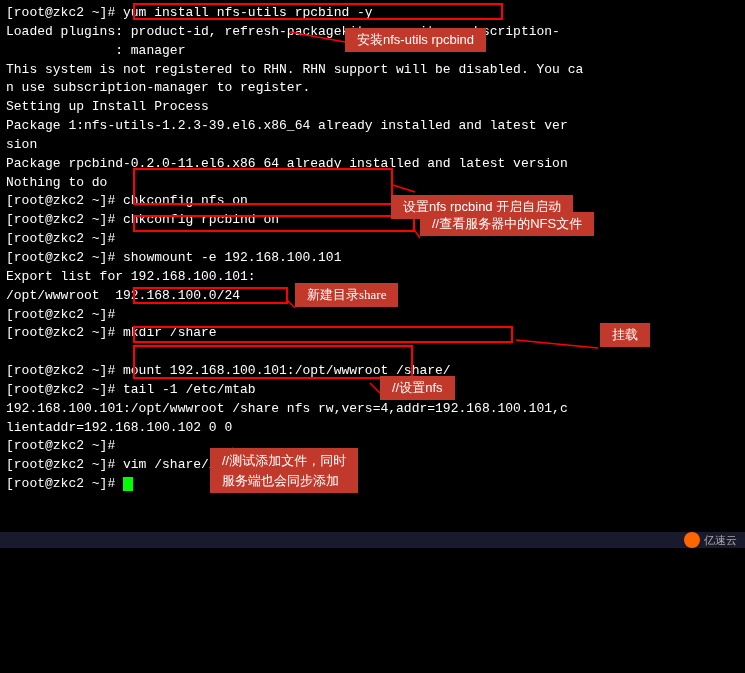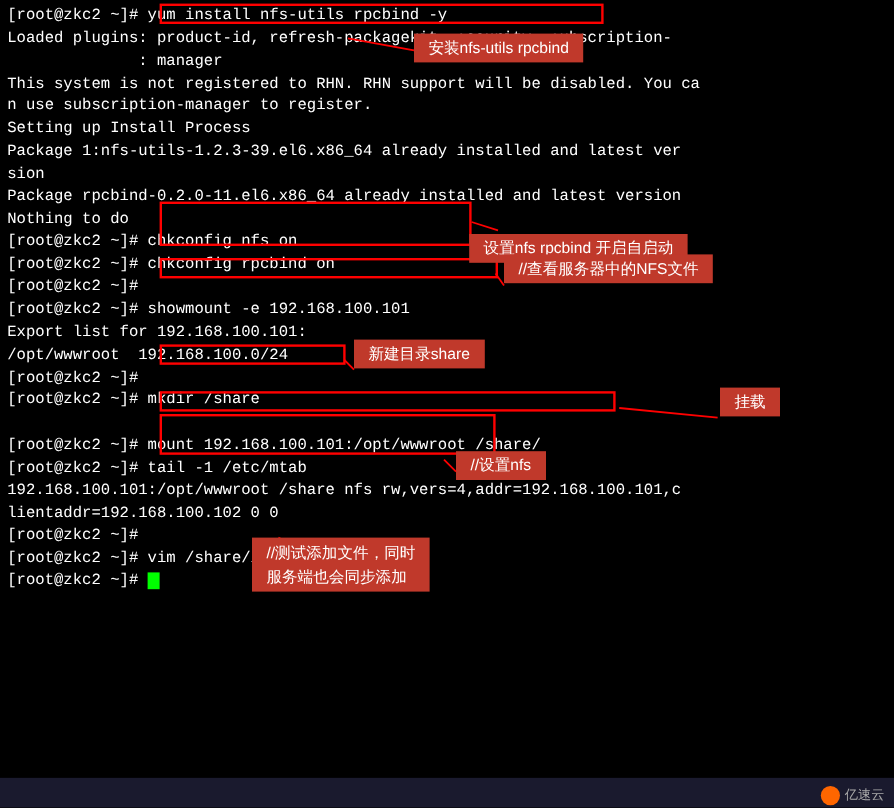--- a/index.html
+++ b/index.html
@@ -8,21 +8,21 @@
       height: 673px;
       background: #000;
       font-family: 'Courier New', Courier, monospace;
       font-size: 13px;
       color: #fff;
       overflow: hidden;
       position: relative;
     }
     .terminal {
       width: 745px;
-      height: 648px;
+      height: 532px;
       background: #000;
       padding: 4px 6px;
       position: relative;
       overflow: hidden;
     }
     .line {
       line-height: 1.45;
       white-space: pre;
       color: #fff;
     }
@@ -47,21 +47,21 @@
     }
     
     .highlight-box {
       position: absolute;
       border: 2px solid red;
       pointer-events: none;
       z-index: 5;
     }
     .footer {
       width: 745px;
-      height: 29px;
+      height: 16px;
       background: #1a1a2e;
       display: flex;
       align-items: center;
       justify-content: flex-end;
       padding-right: 8px;
       font-size: 11px;
       color: #aaa;
       font-family: 'Microsoft YaHei', sans-serif;
     }
     .footer-logo {
@@ -143,21 +143,21 @@
   <div class="highlight-box" style="top:345px; left:133px; width:280px; height:34px;"></div>
 
   <div class="annotation" style="top: 175px; left: 391px; margin-top: 20px;">
     设置nfs rpcbind 开启自启动
   </div>
 
   <div class="annotation" style="top: 212px; left: 420px;">
     //查看服务器中的NFS文件
   </div>
 
-  <div class="annotation" style="top: 283px; left: 295px;">
+  <div class="annotation" style="top: 283px; left: 295px; font-family: Liberation Serif, serif;">
     新建目录share
   </div>
 
   <div class="annotation" style="top: 323px; left: 600px;">
     挂载
   </div>
 
   <div class="annotation" style="top: 376px; left: 380px;">
     //设置nfs
   </div>

